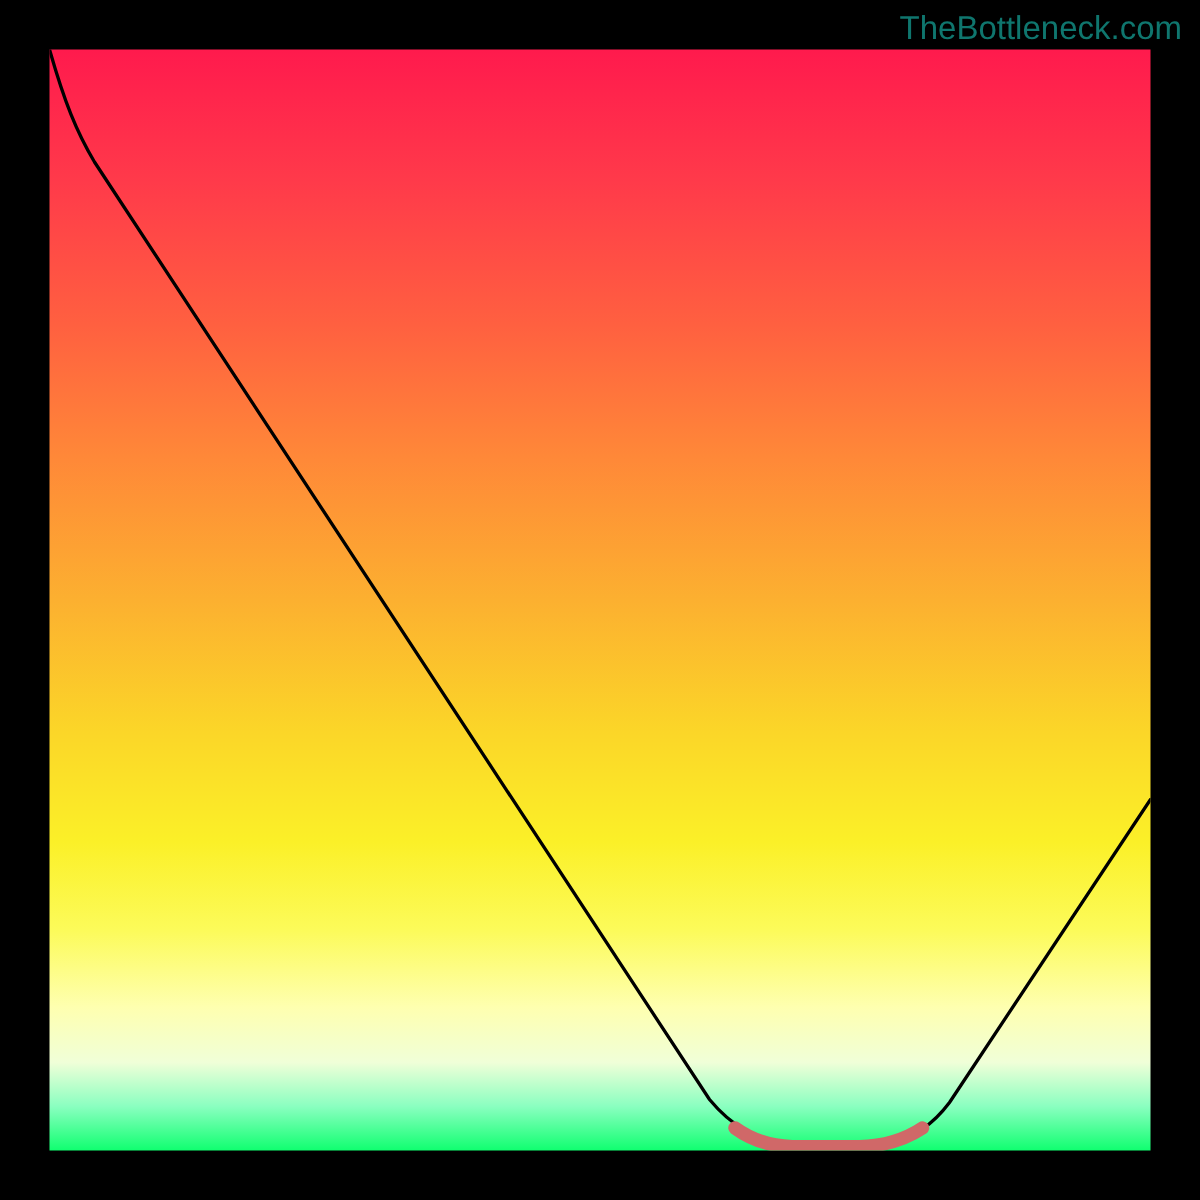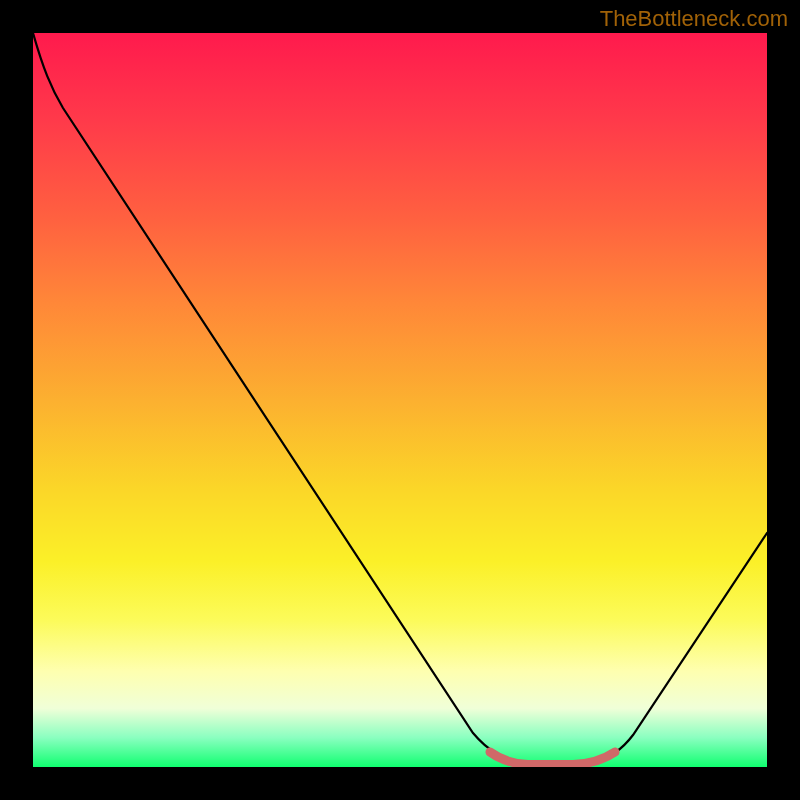--- a/index.html
+++ b/index.html
@@ -2,21 +2,21 @@
 <html><head>
 <meta charset="utf-8">
 <style>
   * { margin: 0; padding: 0; box-sizing: border-box; }
   html, body { width: 800px; height: 800px; background: #000; overflow: hidden; }
   .container { position: relative; width: 800px; height: 800px; background: #000; }
   .watermark {
     position: absolute;
     top: 6px;
     right: 12px;
-    color: #a16207;
+    color: #0f766e;
     font-family: Arial, Helvetica, sans-serif;
     font-size: 22px;
     font-weight: 400;
     z-index: 10;
   }
   .plot-area {
     position: absolute;
     left: 33px;
     top: 33px;
     width: 734px;

